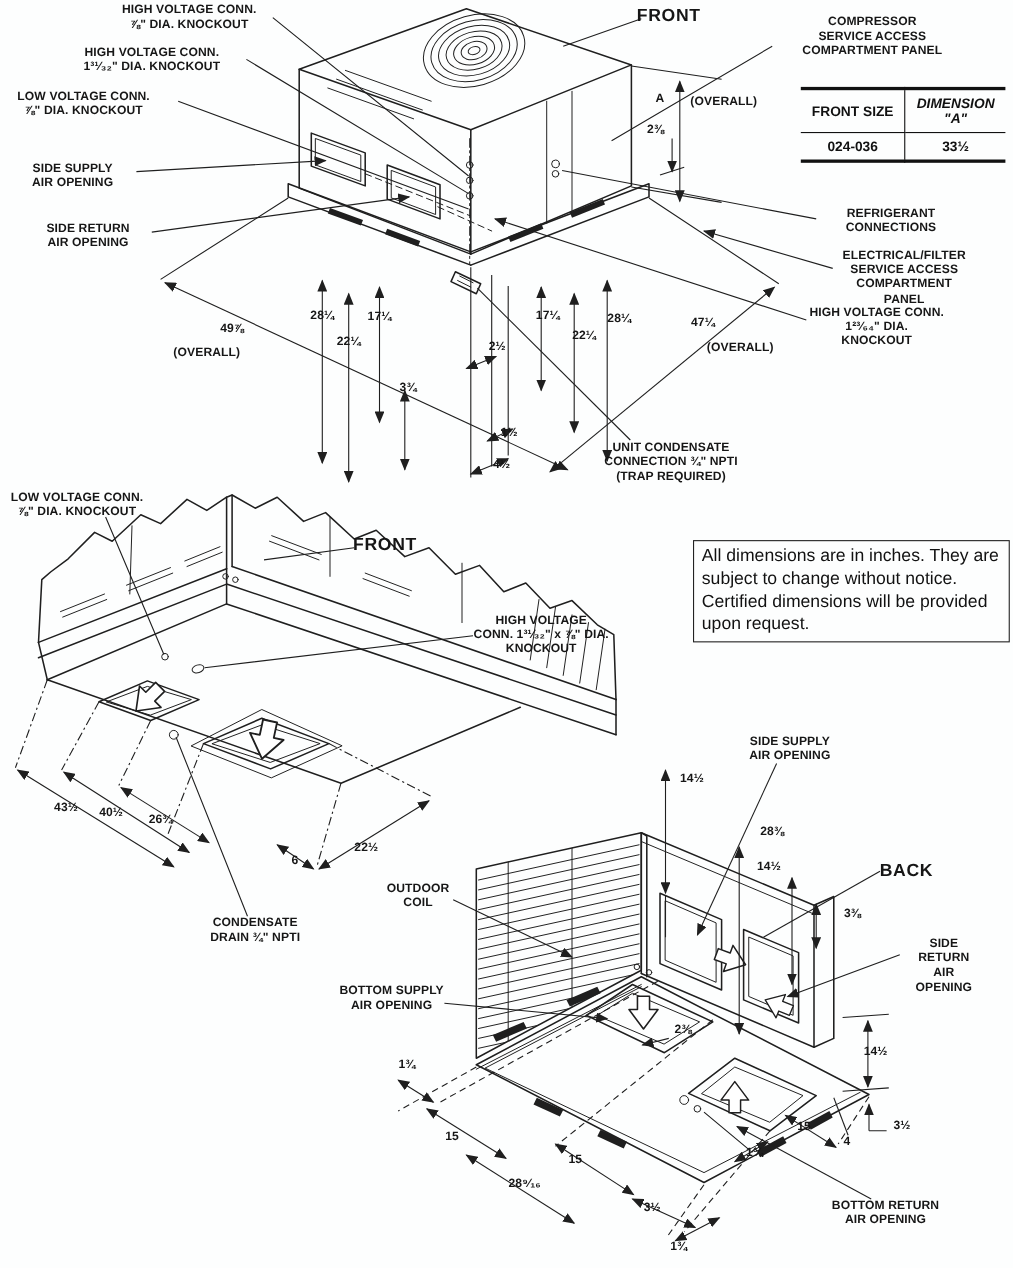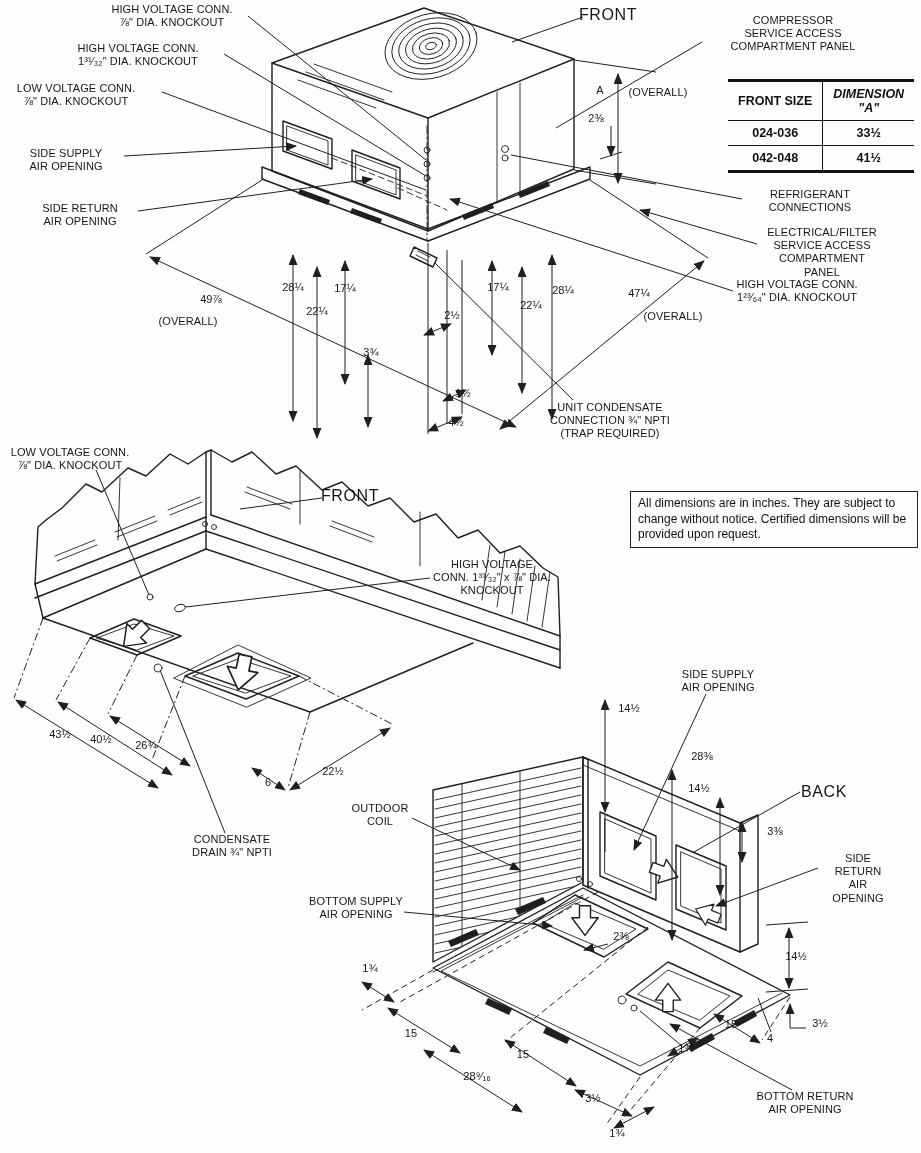--- a/index.html
+++ b/index.html
@@ -7,24 +7,24 @@
           font-family:"Liberation Sans",sans-serif;}
   svg.art{position:absolute;left:0;top:0;}
   .s{stroke:#1f1f1f;fill:none;stroke-width:1.4;stroke-linejoin:round;stroke-linecap:round;}
   .t{stroke-width:0.9;}
   .dimln{stroke:#1f1f1f;fill:none;stroke-width:1;}
   .dd{stroke-dasharray:8 3 2 3;}
   .da{stroke-dasharray:6 4;}
   .blk{fill:#1f1f1f;stroke:none;}
   .arr{fill:#fff;stroke:#1f1f1f;stroke-width:1.3;stroke-linejoin:round;}
   .lb{position:absolute;transform:translateX(-50%);text-align:center;white-space:pre-line;
-      font-weight:normal;font-size:11px;line-height:1.2;color:#161616;letter-spacing:.1px;}
+      font-weight:bold;font-size:11px;line-height:1.2;color:#161616;letter-spacing:.1px;}
   .big{font-size:16px;letter-spacing:.6px;}
   .note{position:absolute;left:630px;top:491px;width:272px;border:1.5px solid #222;
-        padding:4px 7px;font-size:12px;line-height:1.3;color:#111;background:#fdfefe;}
+        padding:4px 7px;font-size:16px;line-height:1.3;color:#111;background:#fdfefe;}
   table.spec{position:absolute;left:728px;top:79px;border-collapse:collapse;
         border-top:3px solid #111;border-bottom:3px solid #111;
         font-weight:bold;font-size:12.5px;color:#111;text-align:center;background:#fdfefe;}
   table.spec th,table.spec td{padding:5px 10px;border-bottom:1.5px solid #111;}
   table.spec tr:last-child td{border-bottom:none;}
   table.spec th:first-child,table.spec td:first-child{border-right:1.5px solid #111;}
   .pre{white-space:pre-line;font-style:italic;}
 </style>
 </head>
 <body>
@@ -294,22 +294,18 @@
   <tbody>
         <tr>
     <th>FRONT SIZE</th>
     <th class="pre">DIMENSION
 "A"</th>
   </tr>
   <tr>
     <td>024-036</td>
     <td>33½</td>
   </tr>
-  <tr>
-    <td>042-048</td>
-    <td>41½</td>
-  </tr>
 </tbody>
     </table>
 
 <div class="note">All dimensions are in inches. They are subject to change without notice. Certified dimensions will be provided upon request.</div>
 
 </div>
 
 </body></html>

